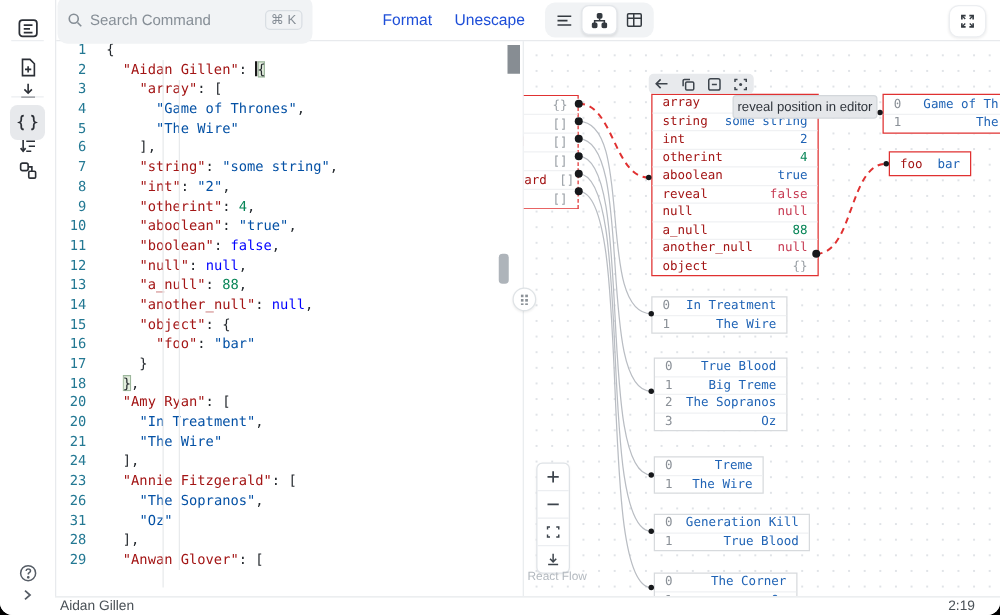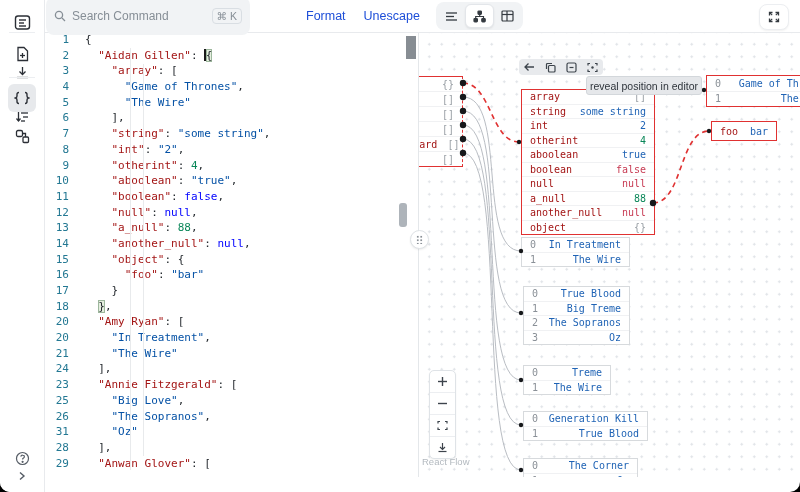--- a/index.html
+++ b/index.html
@@ -212,21 +212,20 @@
         <div class="code-line"><span class="ln">14</span><span class="code-text"><span class="tok-p">    </span><span class="tok-k">"another_null"</span><span class="tok-p">: </span><span class="tok-b">null</span><span class="tok-p">,</span></span></div>
         <div class="code-line"><span class="ln">15</span><span class="code-text"><span class="tok-p">    </span><span class="tok-k">"object"</span><span class="tok-p">: {</span></span></div>
         <div class="code-line"><span class="ln">16</span><span class="code-text"><span class="tok-p">      </span><span class="tok-k">"foo"</span><span class="tok-p">: </span><span class="tok-s">"bar"</span></span></div>
         <div class="code-line"><span class="ln">17</span><span class="code-text"><span class="tok-p">    }</span></span></div>
         <div class="code-line"><span class="ln">18</span><span class="code-text"><span class="tok-p">  </span><span class="tok-p tok-hl">}</span><span class="tok-p">,</span></span></div>
         <div class="code-line"><span class="ln">20</span><span class="code-text"><span class="tok-p">  </span><span class="tok-k">"Amy Ryan"</span><span class="tok-p">: [</span></span></div>
         <div class="code-line"><span class="ln">20</span><span class="code-text"><span class="tok-p">    </span><span class="tok-s">"In Treatment"</span><span class="tok-p">,</span></span></div>
         <div class="code-line"><span class="ln">21</span><span class="code-text"><span class="tok-p">    </span><span class="tok-s">"The Wire"</span></span></div>
         <div class="code-line"><span class="ln">24</span><span class="code-text"><span class="tok-p">  ],</span></span></div>
         <div class="code-line"><span class="ln">23</span><span class="code-text"><span class="tok-p">  </span><span class="tok-k">"Annie Fitzgerald"</span><span class="tok-p">: [</span></span></div>
-        <div class="code-line"><span class="ln">25</span><span class="code-text"><span class="tok-p">    </span><span class="tok-s">"Big Love"</span><span class="tok-p">,</span></span></div>
         <div class="code-line"><span class="ln">26</span><span class="code-text"><span class="tok-p">    </span><span class="tok-s">"The Sopranos"</span><span class="tok-p">,</span></span></div>
         <div class="code-line"><span class="ln">31</span><span class="code-text"><span class="tok-p">    </span><span class="tok-s">"Oz"</span></span></div>
         <div class="code-line"><span class="ln">28</span><span class="code-text"><span class="tok-p">  ],</span></span></div>
         <div class="code-line"><span class="ln">29</span><span class="code-text"><span class="tok-p">  </span><span class="tok-k">"Anwan Glover"</span><span class="tok-p">: [</span></span></div>
       </div>
   </div>
   <div class="indent-guide" style="left:130px;top:48px;height:422px;z-index:6"></div>
   <div class="indent-guide" style="left:143px;top:64px;height:392px;z-index:6"></div>
   <div class="editor" style="background:transparent;pointer-events:none;z-index:7">
     <div class="scroll-thumb" style="pointer-events:auto"></div>
@@ -264,21 +263,21 @@
             <span class="gval v-brace">[]</span>
           </div>
           <div class="grow">
             <span class="gkey">Alexander Skarsgard</span>
             <span class="gval v-brace">[]</span>
           </div>
           <div class="grow">
             <span class="gval v-brace">[]</span>
           </div>
         </div>
-        <div class="gnode sel" style="left: 102px; top: 57px; width: 132px; --rh: 13.5px;">
+        <div class="gnode sel" style="left: 102px; top: 43px; width: 132px; --rh: 13.5px;">
           <div class="grow">
             <span class="gkey">array</span>
             <span class="gval v-brace">[]</span>
           </div>
           <div class="grow">
             <span class="gkey">string</span>
             <span class="gval v-str">some string</span>
           </div>
           <div class="grow">
             <span class="gkey">int</span>
@@ -286,21 +285,21 @@
           </div>
           <div class="grow">
             <span class="gkey">otherint</span>
             <span class="gval v-num">4</span>
           </div>
           <div class="grow">
             <span class="gkey">aboolean</span>
             <span class="gval v-str">true</span>
           </div>
           <div class="grow">
-            <span class="gkey">boolean</span>
+            <span class="gkey">reveal</span>
             <span class="gval v-kw">false</span>
           </div>
           <div class="grow">
             <span class="gkey">null</span>
             <span class="gval v-kw">null</span>
           </div>
           <div class="grow">
             <span class="gkey">a_null</span>
             <span class="gval v-num">88</span>
           </div>
@@ -447,14 +446,18 @@
         <svg width="11" height="11" viewBox="0 0 11 11" fill="none" stroke="#3d444c" stroke-width="1.2">
           <path d="M5.5 1v6"></path>
             <path d="M3 5 5.5 7.5 8 5"></path>
             <path d="M1.5 9.5h8"></path>
         </svg>
       </div>
     </div>
     <div class="attribution">React Flow</div>
   </div>
 
+  <div class="statusbar">
+    <span>Aidan Gillen</span>
+    <span class="pos">2:19</span>
+  </div>
 
 </div>
 
 </body></html>

